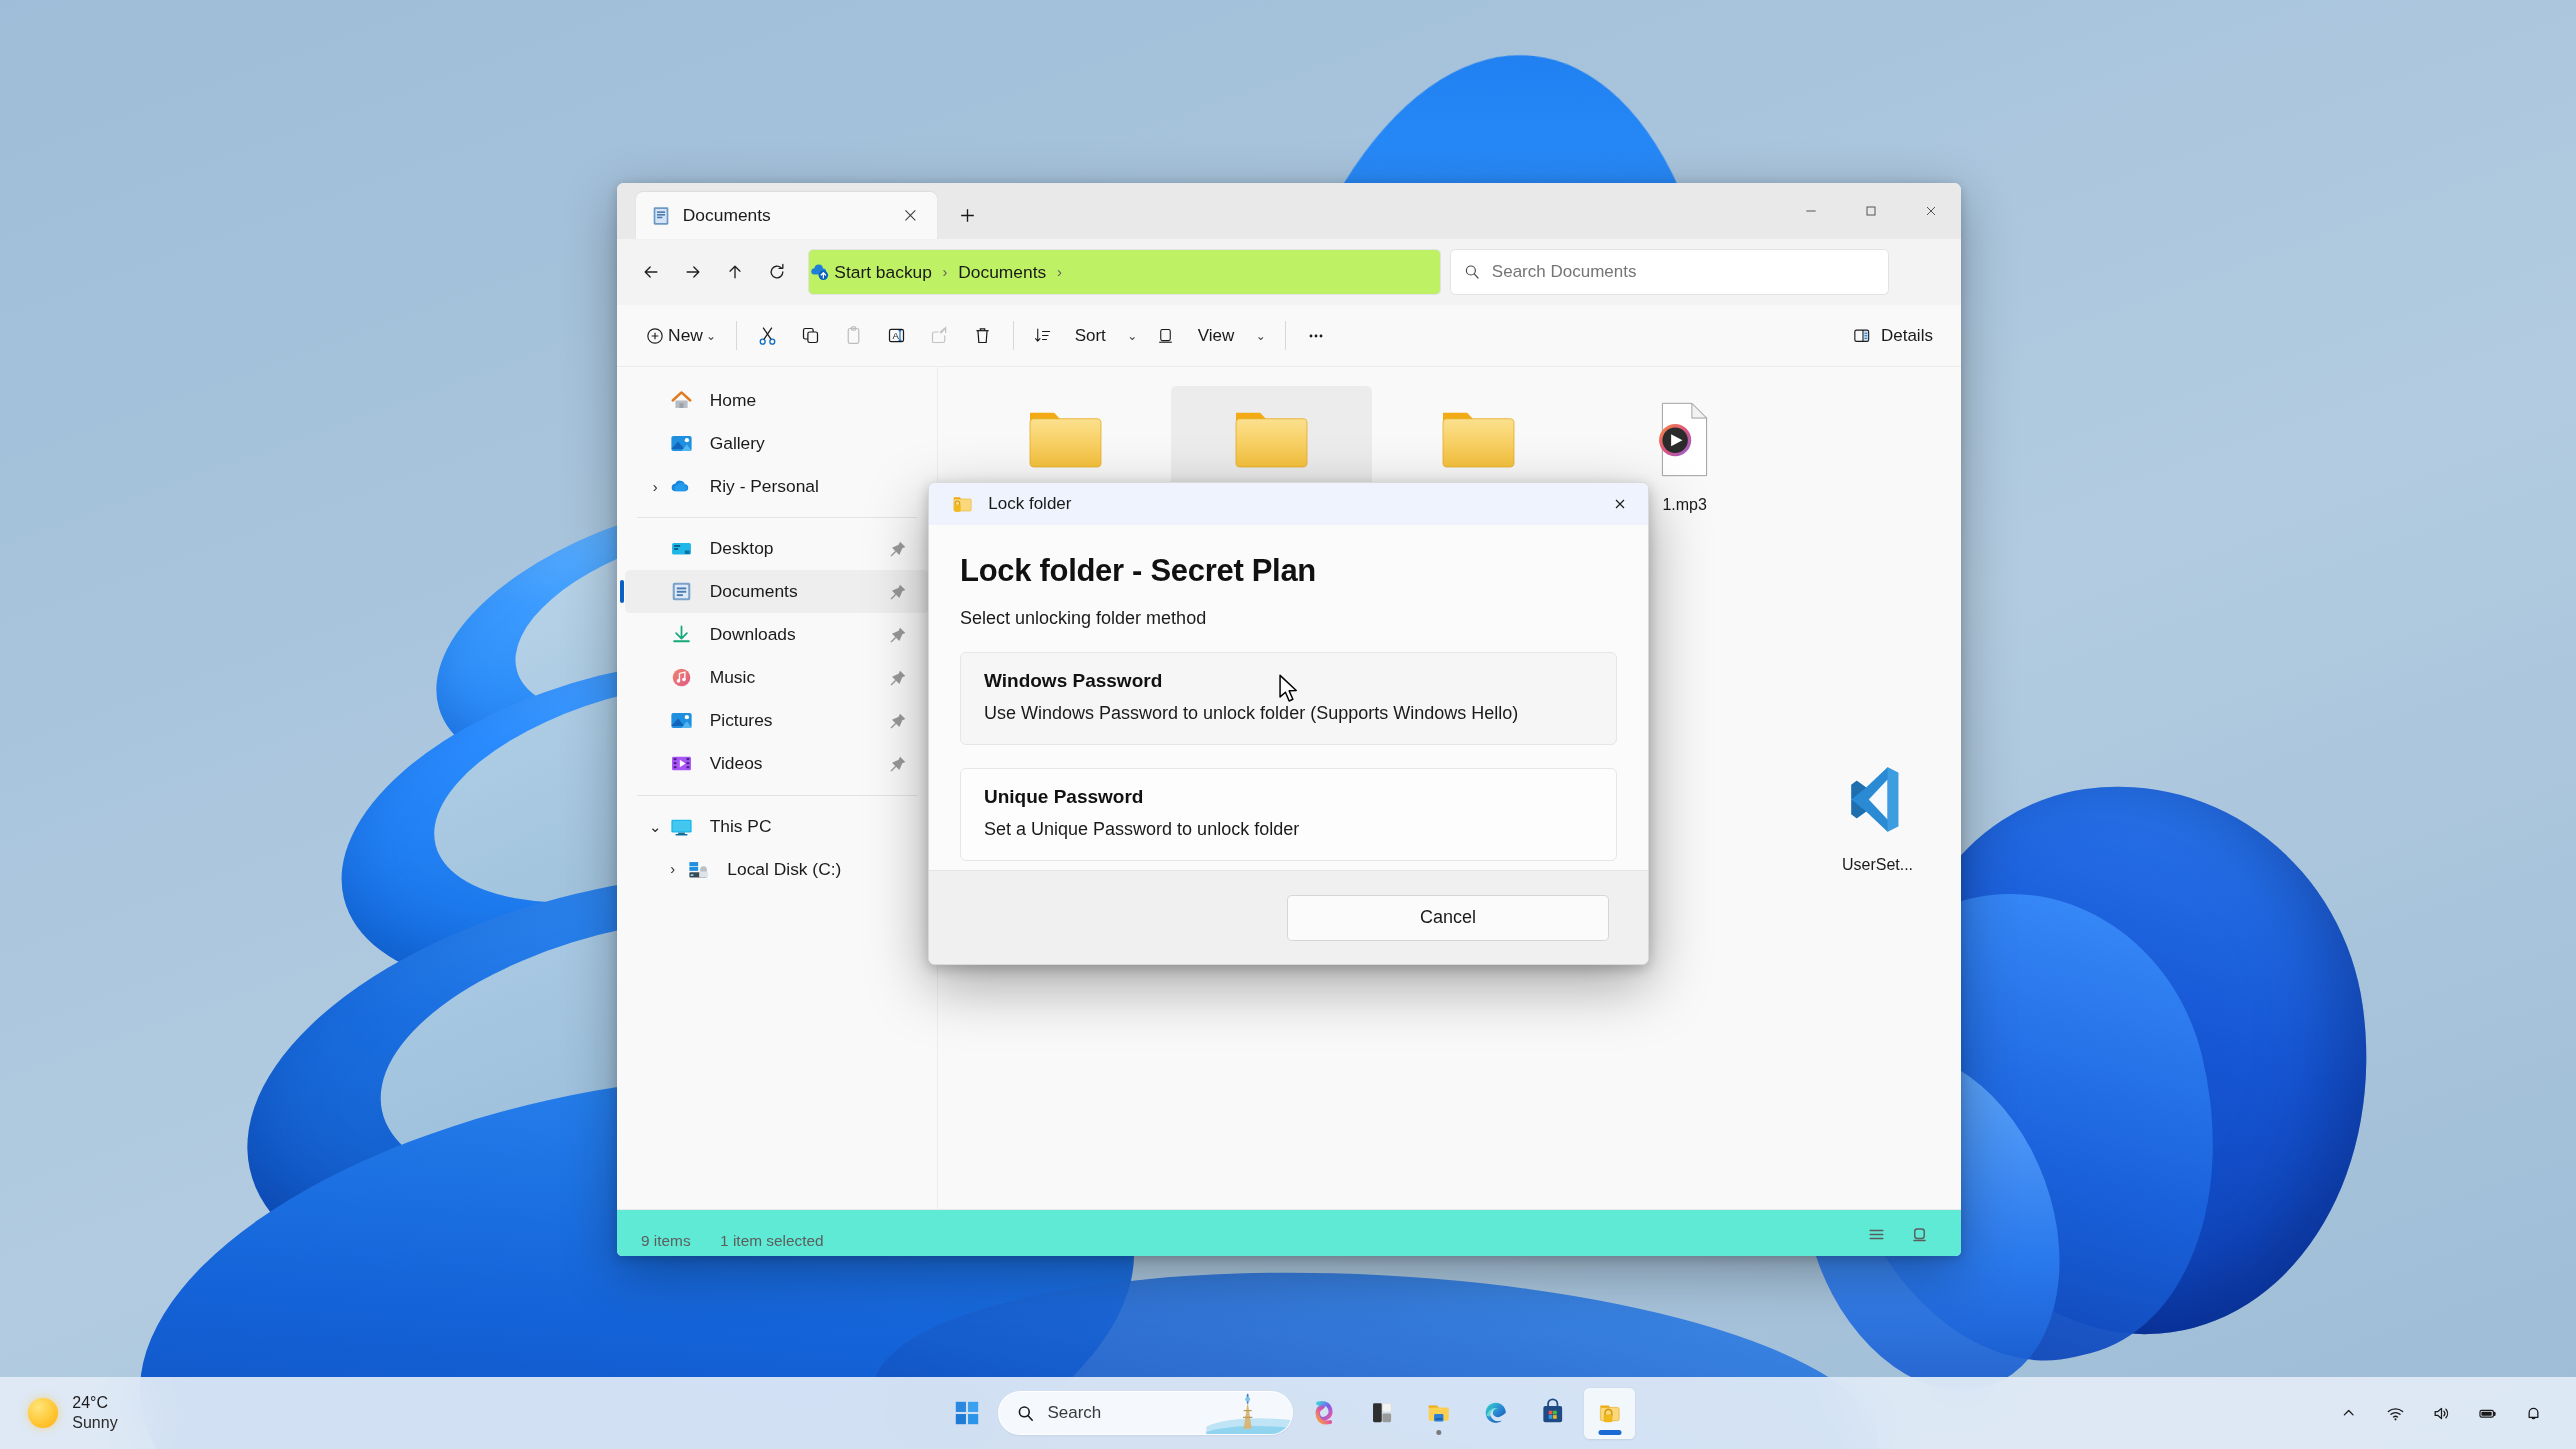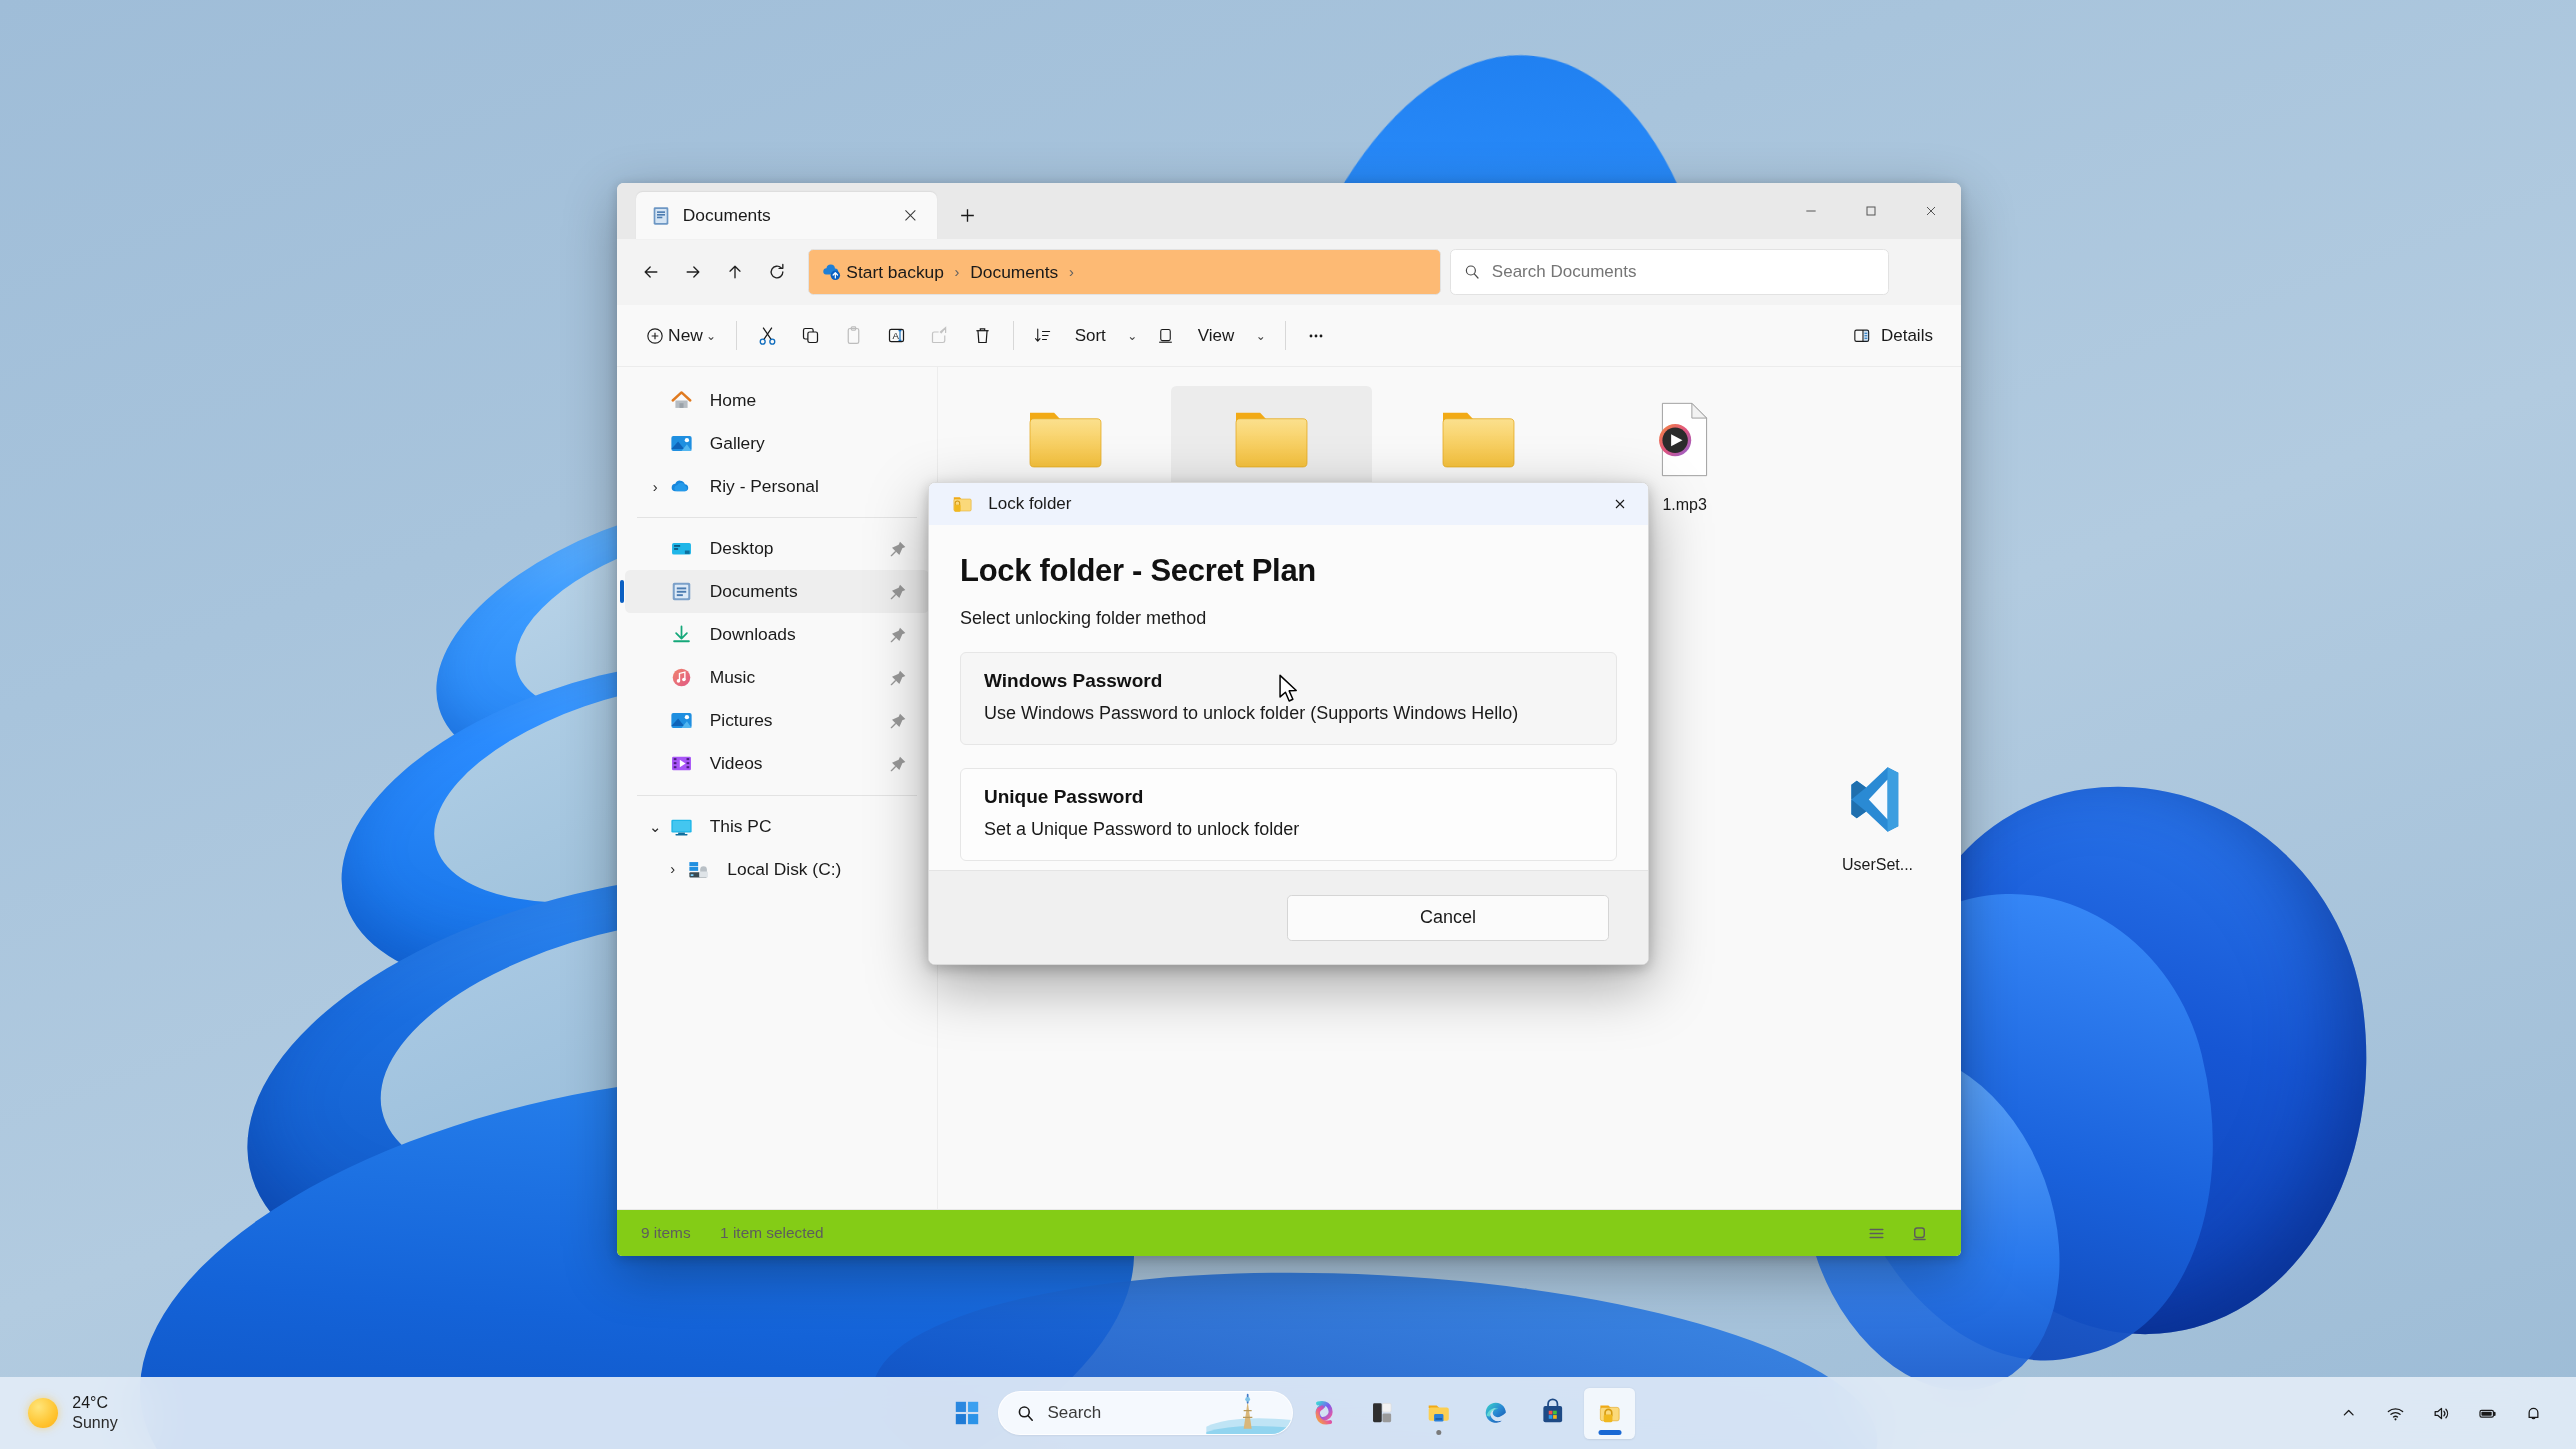--- a/index.html
+++ b/index.html
@@ -157,22 +157,22 @@
   .navrow {
     height: 66px; background: #f3f3f3; flex: none;
     display: flex; align-items: center; padding: 0 13.4px;
   }
   .navbtn {
     width: 42px; height: 42px; border-radius: 5.4px; display: flex;
     align-items: center; justify-content: center; color: #202020;
   }
   .navbtn svg { display:block; }
   .addressbar {
-    flex: 1; height: 46px; background: #fdba74; border-radius: 5.4px;
-    margin-left: 9.4px; display: flex; align-items: center; padding: 0 12px;
+    flex: 1; height: 46px; background: #bef264; border-radius: 5.4px;
+    margin-left: 9.4px; display: flex; align-items: center; padding: 0 0;
     border: 0.7px solid #e2e2e2; max-width: 633px;
   }
   .crumb { font-size: 17.4px; color: #1a1a1a; padding: 0 4px; }
   .crumb-sep { font-size: 14.8px; color: #606060; padding: 0 6.7px; }
   .searchbar {
     width: 439px; height: 46px; background: #fff; border-radius: 5.4px;
     margin-left: 9.4px; display: flex; align-items: center; padding: 0 12px;
     border: 0.7px solid #e2e2e2;
   }
   .searchbar input {
@@ -237,22 +237,22 @@
   .fileitem {
     width: 201px; height: 174px; display: flex; flex-direction: column;
     align-items: center; padding-top: 12px; border-radius: 5.4px; margin-right: 5.4px;
   }
   .fileitem.selected { background: #ececec; }
   .fileicon { width: 101px; height: 83px; position: relative; }
   .filename { font-size: 16px; color: #1a1a1a; margin-top: 14.8px; text-align: center; }
 
   
   .statusbar {
-    height: 47px; background: #84cc16; flex: none;
-    display: flex; align-items: center; padding: 0 24px;
+    height: 47px; background: #5eead4; flex: none;
+    display: flex; align-items: flex-end; padding: 6px 24px;
     border-top: 0.7px solid #e8e8e8;
   }
   .status-text { font-size: 15.4px; color: #5d5d5d; margin-right: 29.5px; }
   .status-spacer { flex: 1; }
   .status-ico { width: 36px; height: 31px; display: flex; align-items: center; justify-content: center; margin-left: 6.7px; }
 
   
   #dialog {
     position: absolute; left: 928px; top: 482px; width: 721px; height: 483px;
     background: #fbfbfb; border-radius: 6.7px;

